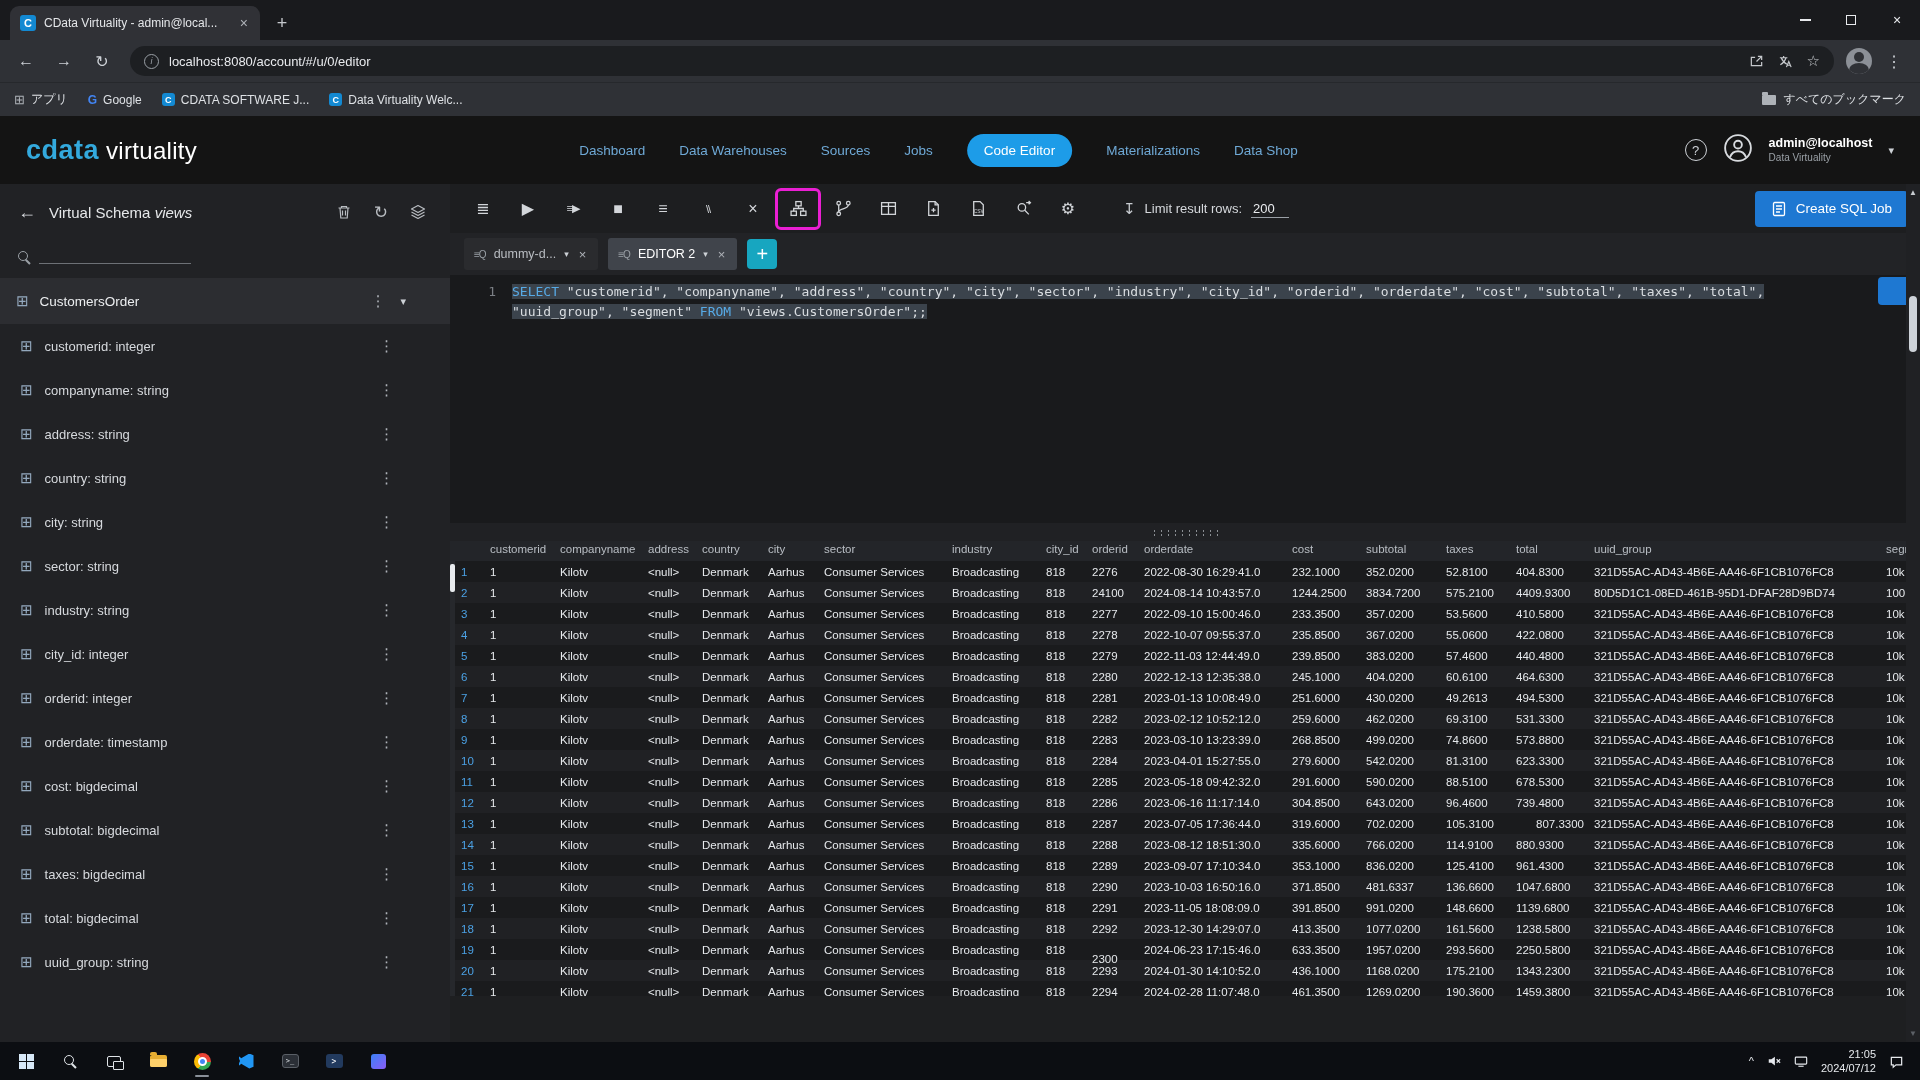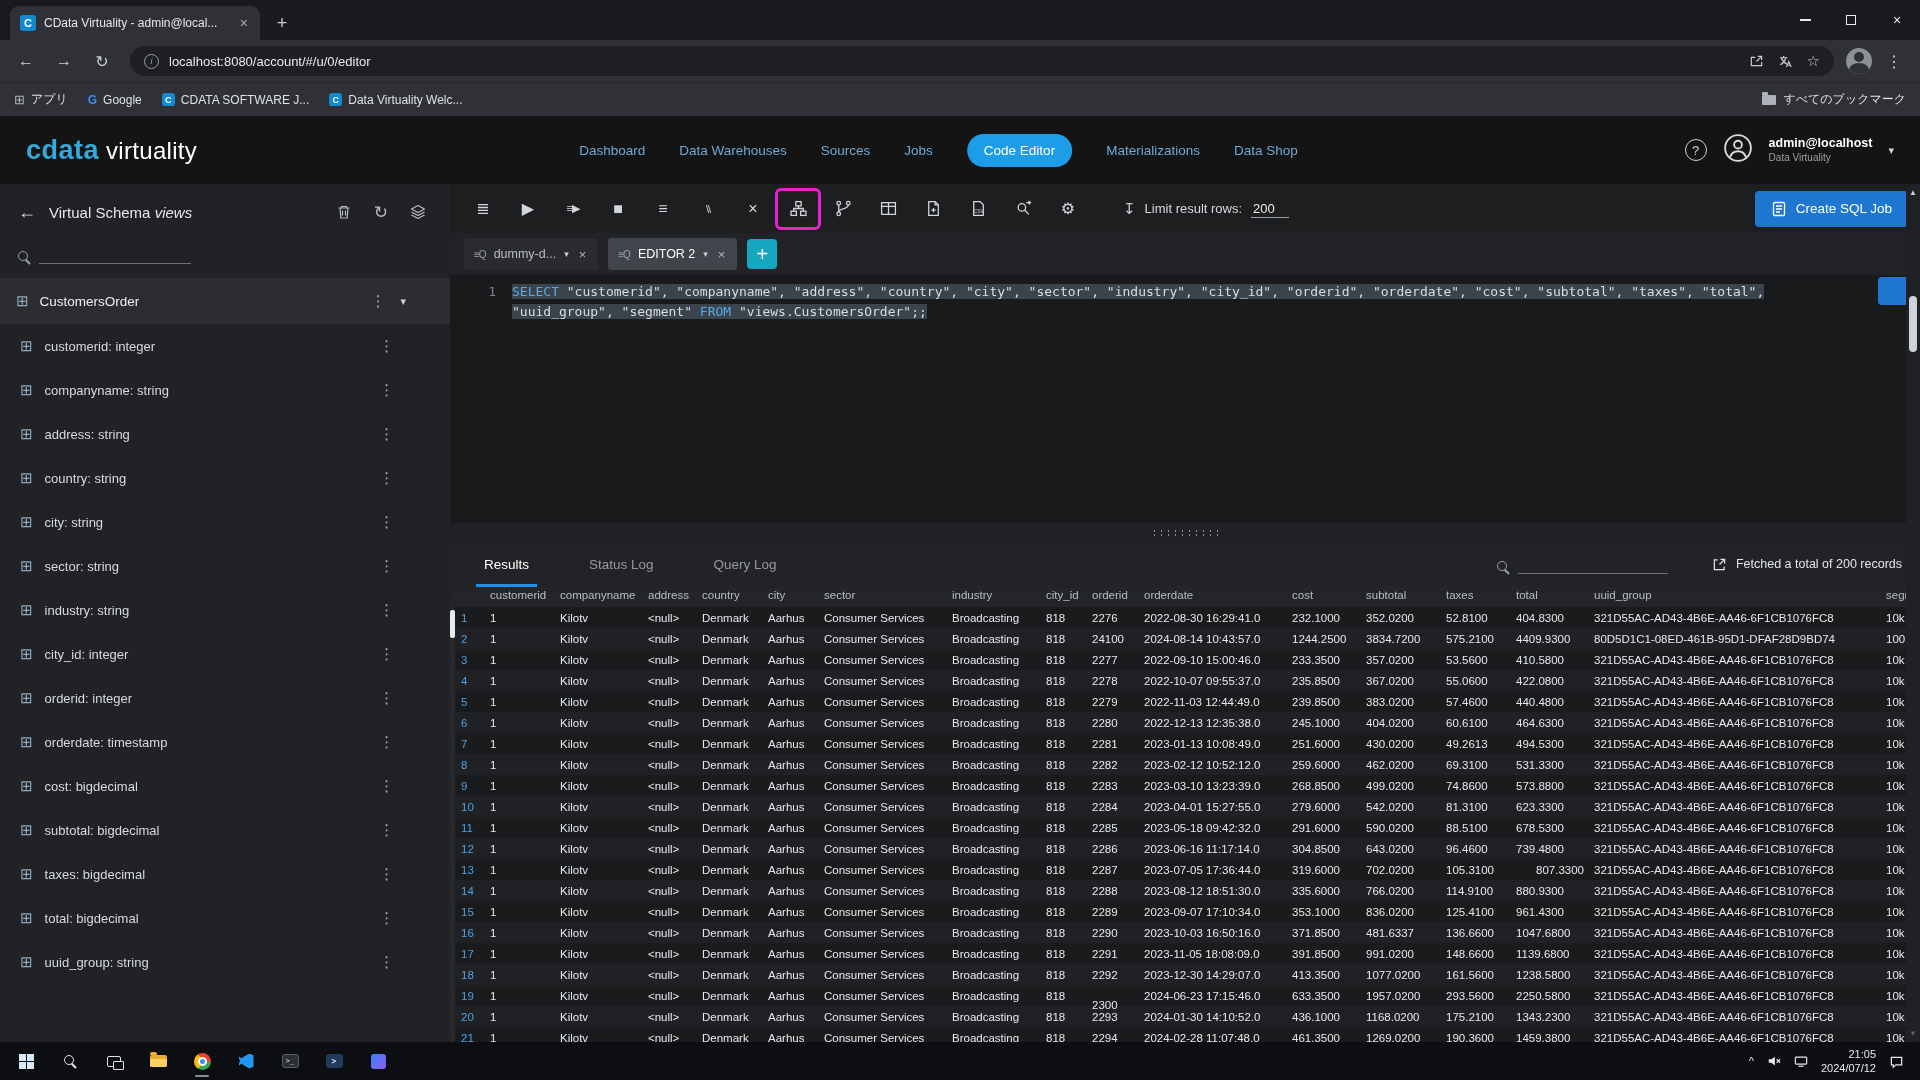--- a/index.html
+++ b/index.html
@@ -499,41 +499,20 @@
             <span class="ln"></span>
             <span class="code"><span class="sel">"uuid_group", "segment" </span><span class="kw">FROM</span><span class="sel"> "views.CustomersOrder";;</span></span>
           </div>
           <div class="editor-fab"></div>
         </div>
 
         <div class="splitter">
             <div class="dots"></div>
           </div>
 
-        <div class="r-tabs">
-          <span class="r-tab active">Results</span>
-          <span class="r-tab">Status Log</span>
-          <span class="r-tab">Query Log</span>
-          <span class="r-search">
-            <span class="mag"></span>
-            <input type="text" style="">
-          </span>
-          <span class="fetched">
-            <span>
-                <svg width="15" height="15" viewBox="0 0 16 16">
-                  <g fill="none" stroke="#e3e6e9" stroke-width="1.3">
-                    <path d="M6 3H2.5v10.5H13V10"></path>
-                    <path d="M9 2.5h4.5V7"></path>
-                    <path d="M13.5 2.5L8 8"></path>
-                  </g>
-                </svg>
-              </span>
-            <span>Fetched a total of 200 records</span>
-          </span>
-        </div>
 
         <div class="grid">
           <div class="g-head" id="g-head">
               <span class="rn-spacer"></span>
               <span class="cell" style="width: 70px;">customerid</span>
               <span class="cell" style="width: 88px;">companyname</span>
               <span class="cell" style="width: 54px;">address</span>
               <span class="cell" style="width: 66px;">country</span>
               <span class="cell" style="width: 56px;">city</span>
               <span class="cell" style="width: 128px;">sector</span>

